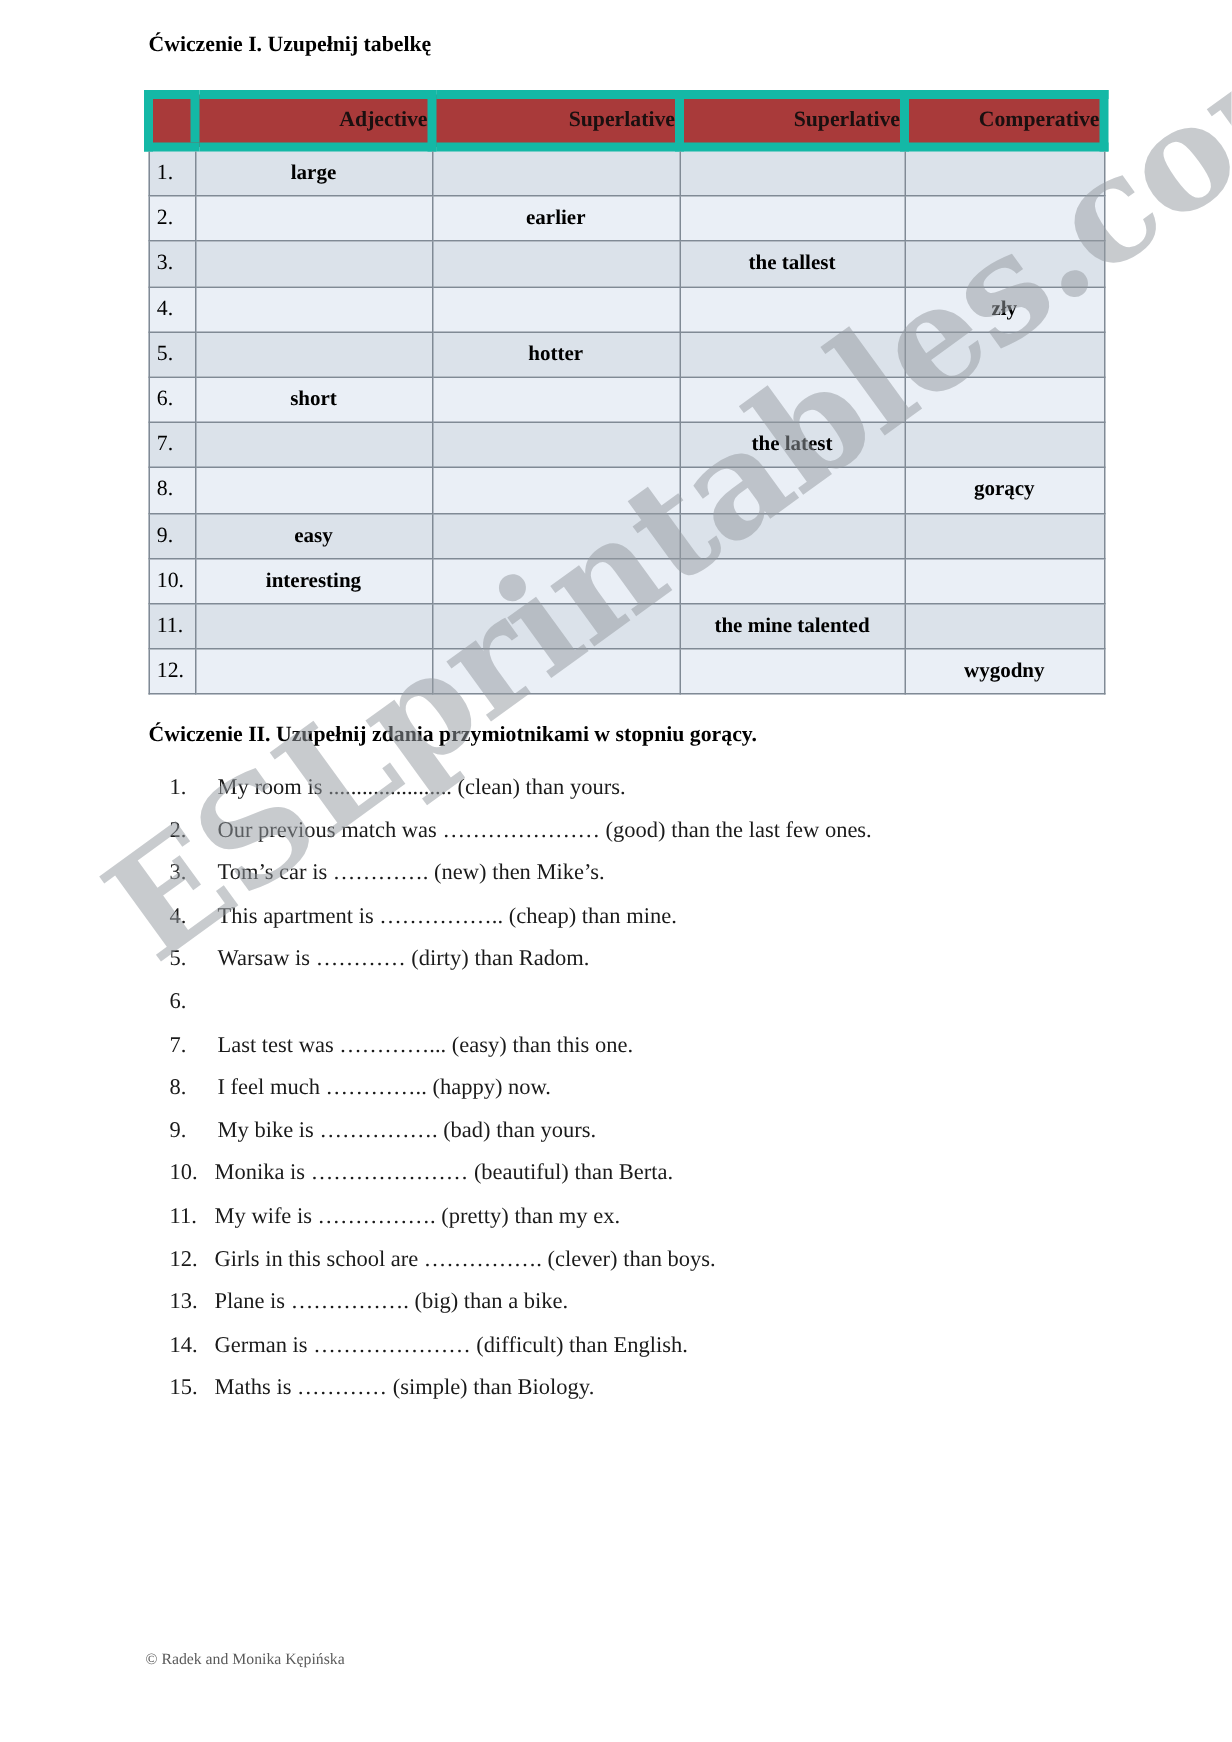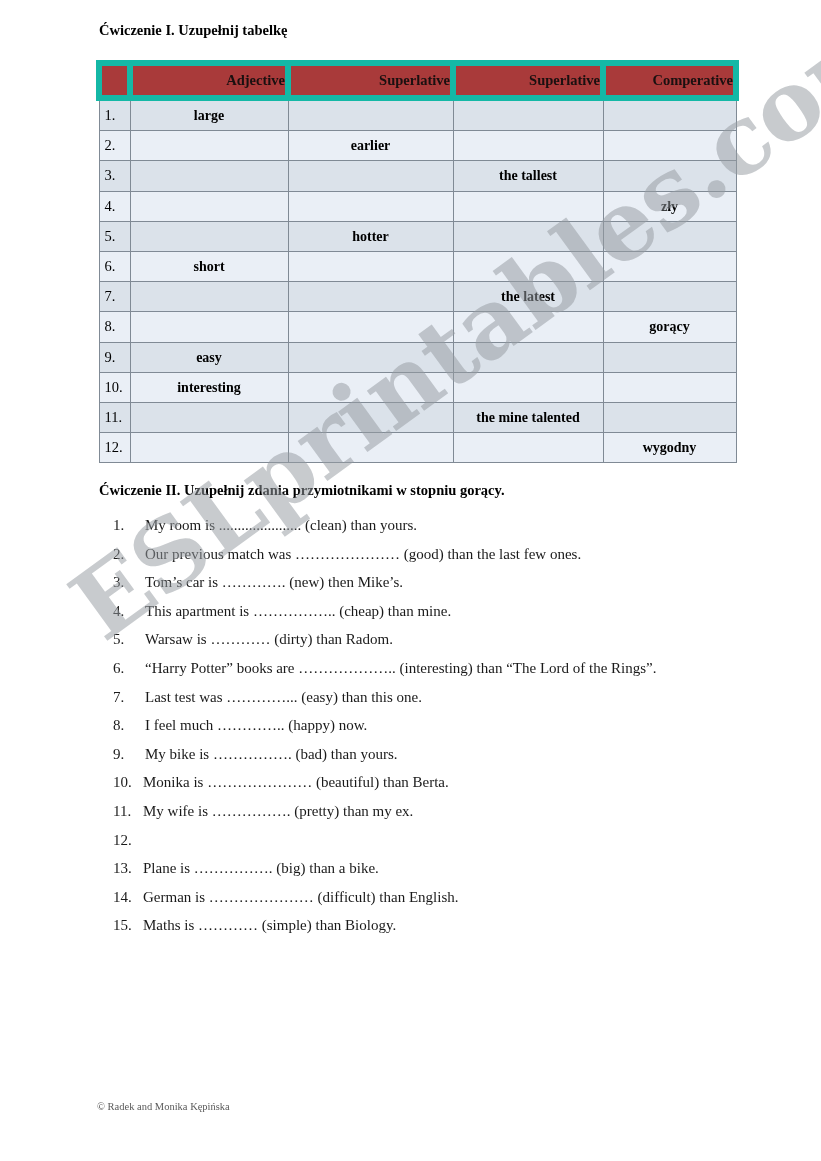--- a/index.html
+++ b/index.html
@@ -269,21 +269,20 @@
       <div class="ex-item">
         <span class="ex-num">4.</span>
         <span class="ex-text">This apartment is …………….. (cheap) than mine.</span>
       </div>
       <div class="ex-item">
         <span class="ex-num">5.</span>
         <span class="ex-text">Warsaw is ………… (dirty) than Radom.</span>
       </div>
       <div class="ex-item">
         <span class="ex-num">6.</span>
-        <span class="ex-text">“Harry Potter” books are ……………….. (interesting) than “The Lord of the Rings”.</span>
       </div>
       <div class="ex-item">
         <span class="ex-num">7.</span>
         <span class="ex-text">Last test was …………... (easy) than this one.</span>
       </div>
       <div class="ex-item">
         <span class="ex-num">8.</span>
         <span class="ex-text">I feel much ………….. (happy) now.</span>
       </div>
       <div class="ex-item">
@@ -293,20 +292,21 @@
       <div class="ex-item">
         <span class="ex-num wide">10.</span>
         <span class="ex-text">Monika is ………………… (beautiful) than Berta.</span>
       </div>
       <div class="ex-item">
         <span class="ex-num wide">11.</span>
         <span class="ex-text">My wife is ……………. (pretty) than my ex.</span>
       </div>
       <div class="ex-item">
         <span class="ex-num wide">12.</span>
+        <span class="ex-text">Girls in this school are ……………. (clever) than boys.</span>
       </div>
       <div class="ex-item">
         <span class="ex-num wide">13.</span>
         <span class="ex-text">Plane is ……………. (big) than a bike.</span>
       </div>
       <div class="ex-item">
         <span class="ex-num wide">14.</span>
         <span class="ex-text">German is ………………… (difficult) than English.</span>
       </div>
       <div class="ex-item">

